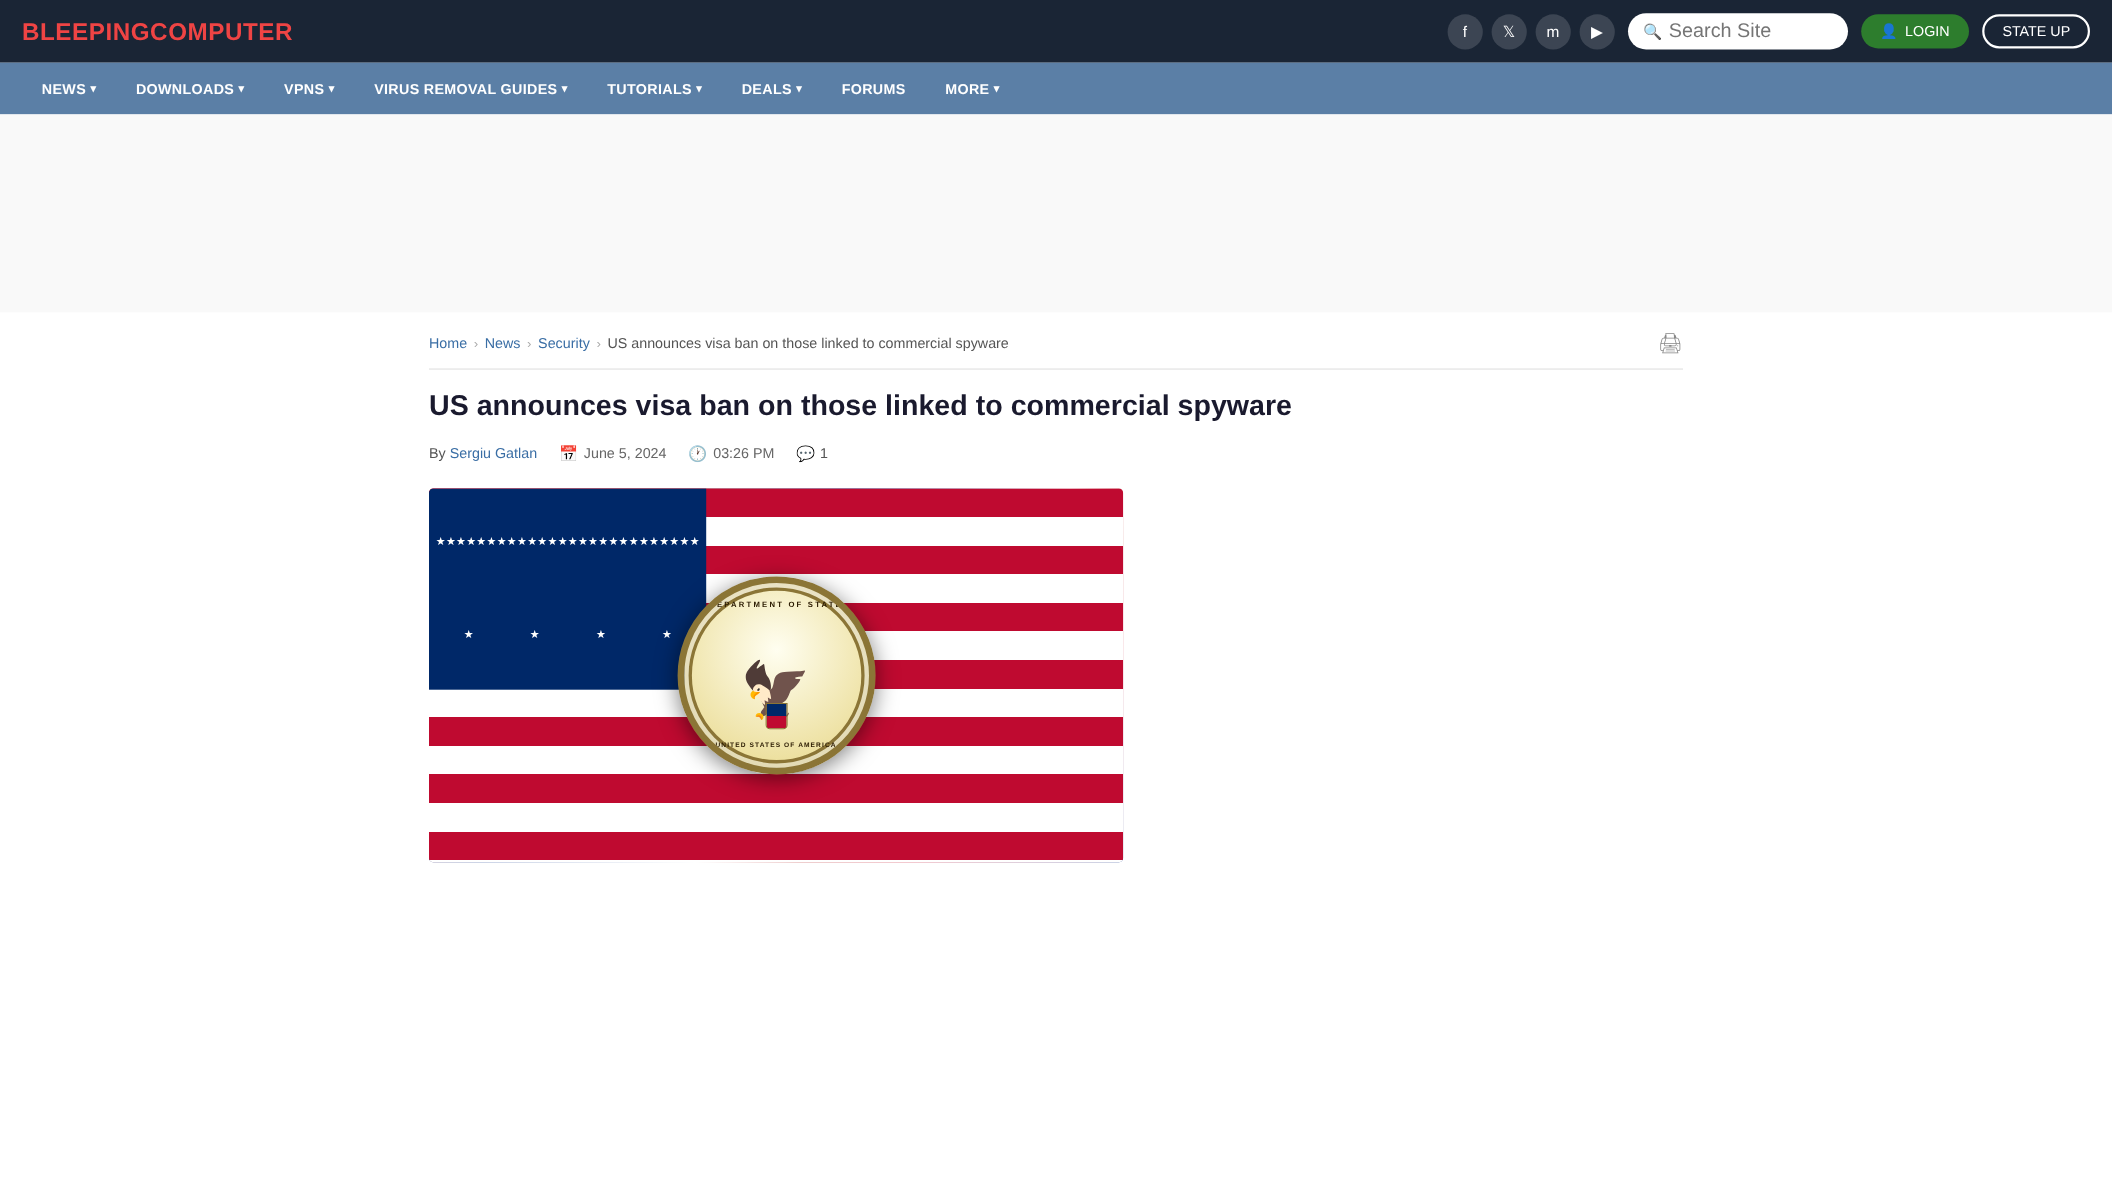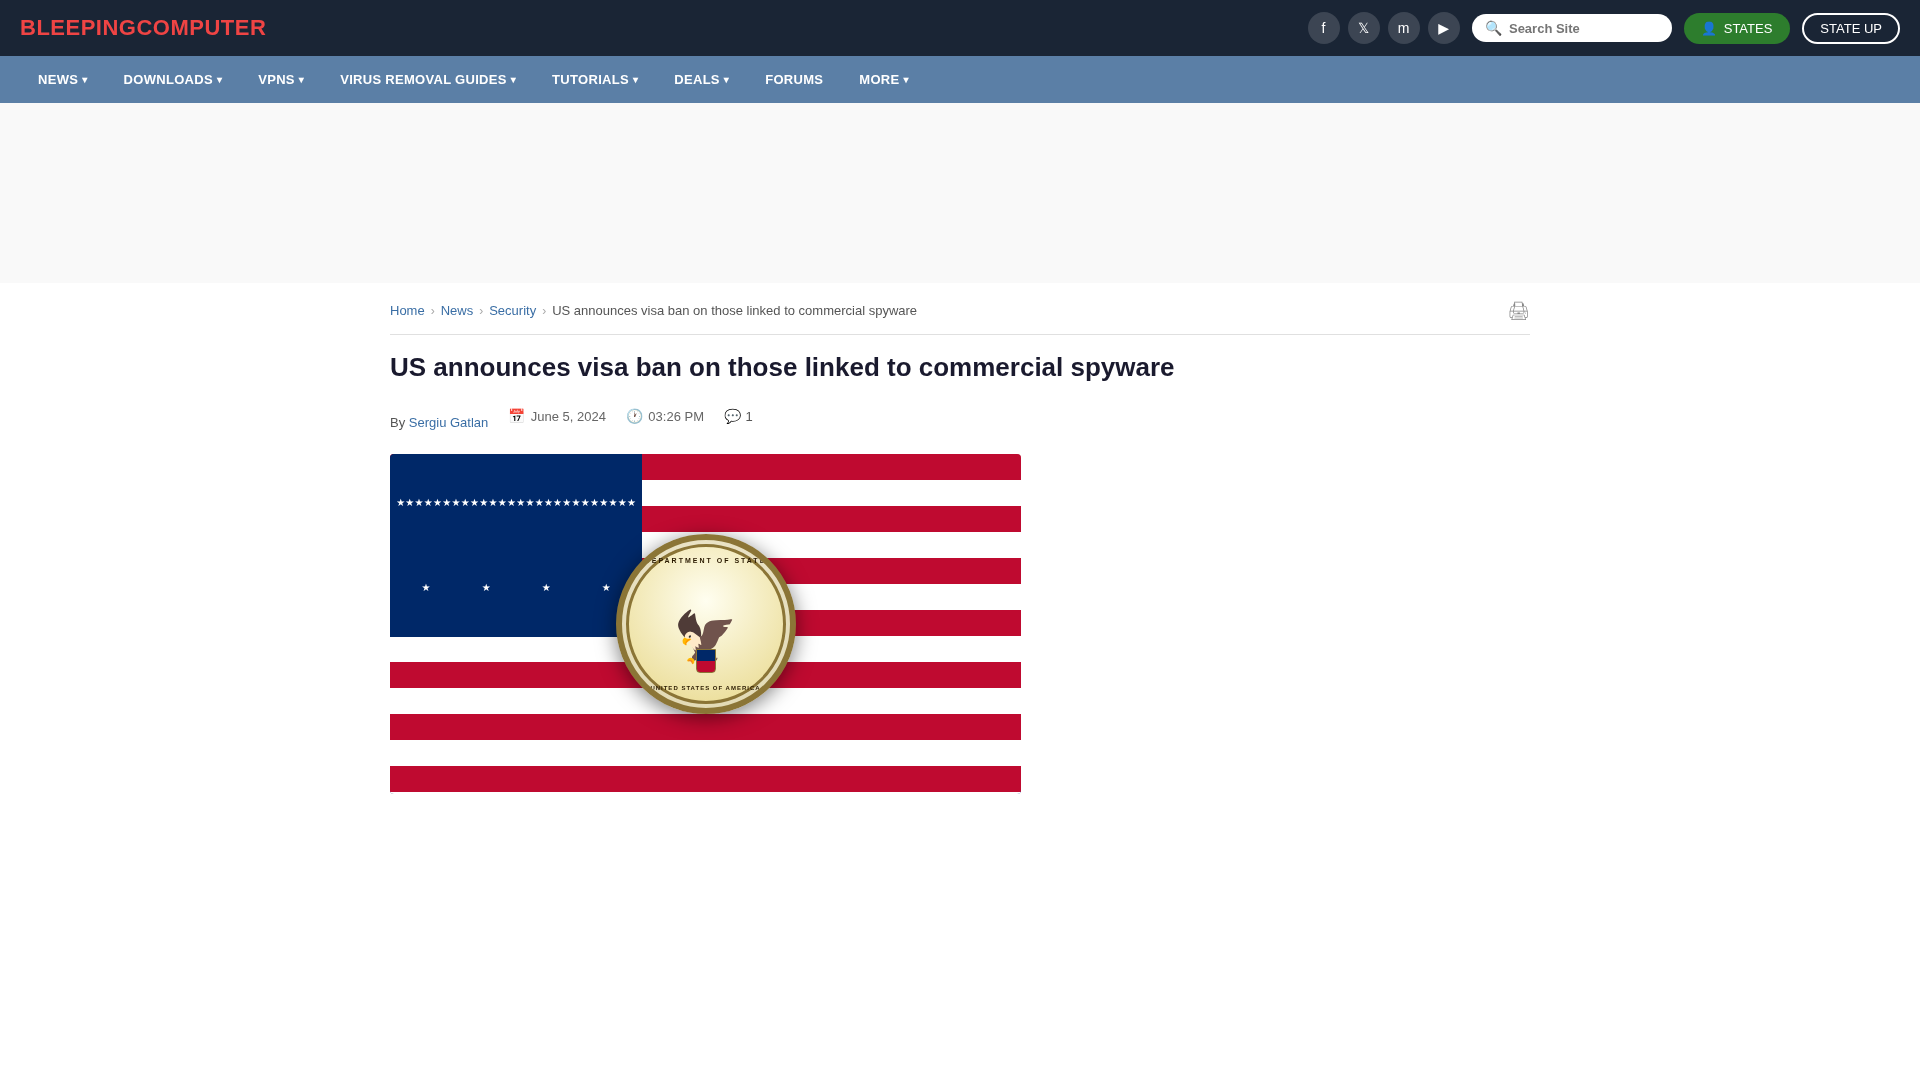--- a/index.html
+++ b/index.html
@@ -46,25 +46,24 @@
       align-items: center;
       background: #fff;
       border-radius: 20px;
       padding: 6px 14px;
       gap: 6px;
       width: 200px;
     }
     .search-box input {
       border: none;
       outline: none;
-      font-size: 13px;
+      font-size: 18px;
       color: #be185d;
       width: 100%;
       background: transparent;
-      font-weight: bold;
     }
     .search-icon-svg {
       color: #999;
       font-size: 14px;
     }
     .btn-login {
       background: #2d7d2d;
       color: #fff;
       border: none;
       padding: 8px 18px;
@@ -161,21 +160,21 @@
     }
     .article-meta {
       display: flex;
       align-items: center;
       gap: 20px;
       font-size: 13px;
       color: #666;
       margin-bottom: 24px;
       flex-wrap: wrap;
     }
-    .article-meta .by { color: #555; margin-top: 12px; }
+    .article-meta .by { color: #555; }
     .article-meta .author { color: #3a6ea5; text-decoration: none; }
     .meta-item {
       display: flex;
       align-items: center;
       gap: 5px;
     }
     .meta-icon { font-size: 14px; color: #888; }
     .comments-badge {
       display: flex;
       align-items: center;
@@ -303,21 +302,21 @@
       <div class="social-icon">𝕏</div>
       <div class="social-icon">m</div>
       <div class="social-icon">▶</div>
     </div>
     <div class="search-box">
       <span class="search-icon-svg">🔍</span>
       <input type="text" placeholder="Search Site" style="">
     </div>
     <button class="btn-login">
       <span>👤</span>
-      <span>STATES</span>
+      <span>LOGIN</span>
     </button>
     <button class="btn-signup">STATE UP</button>
   </div>
 </header>
 
 <nav class="nav-bar">
   <a class="nav-item" href="#">
     <span>NEWS</span>
     <span class="arrow">▾</span>
   </a>

